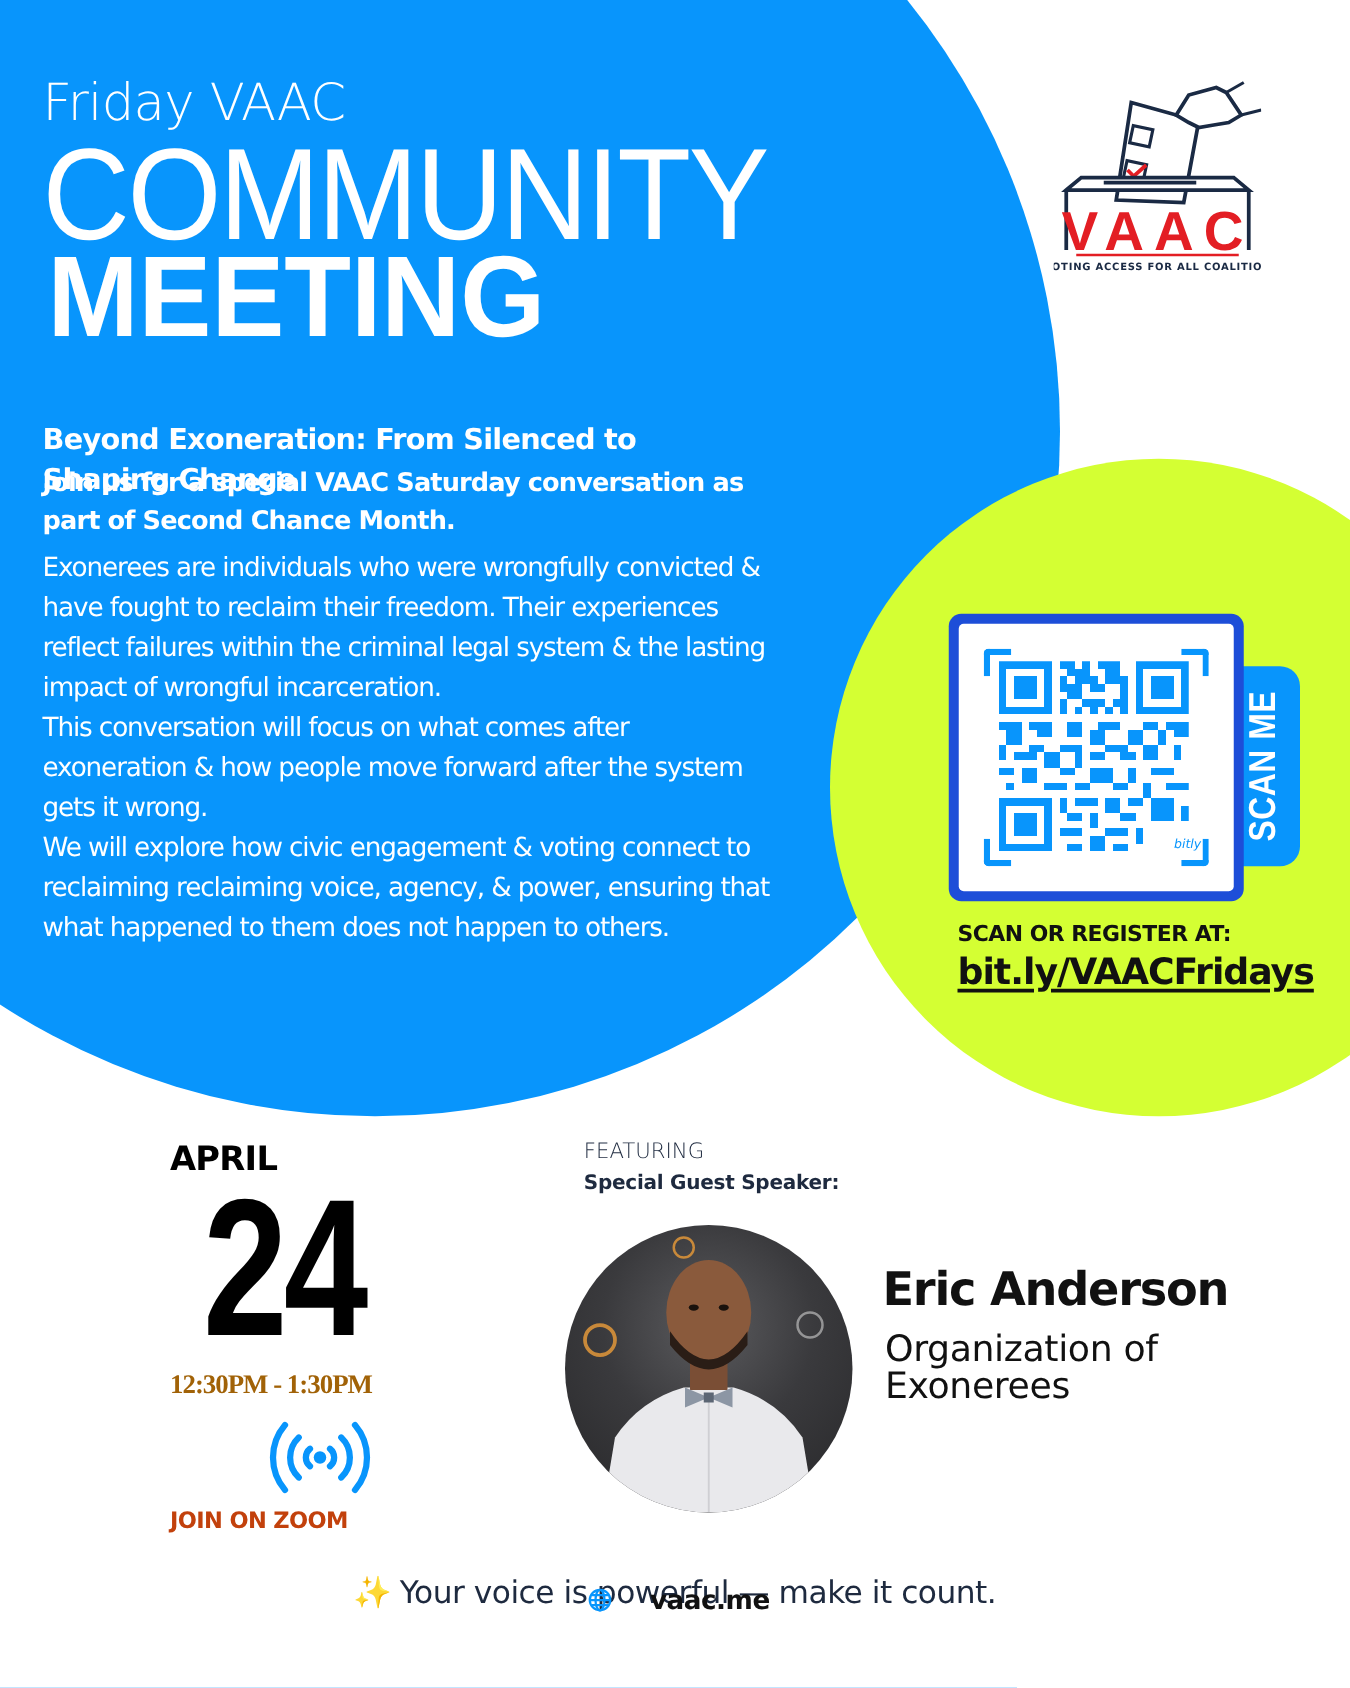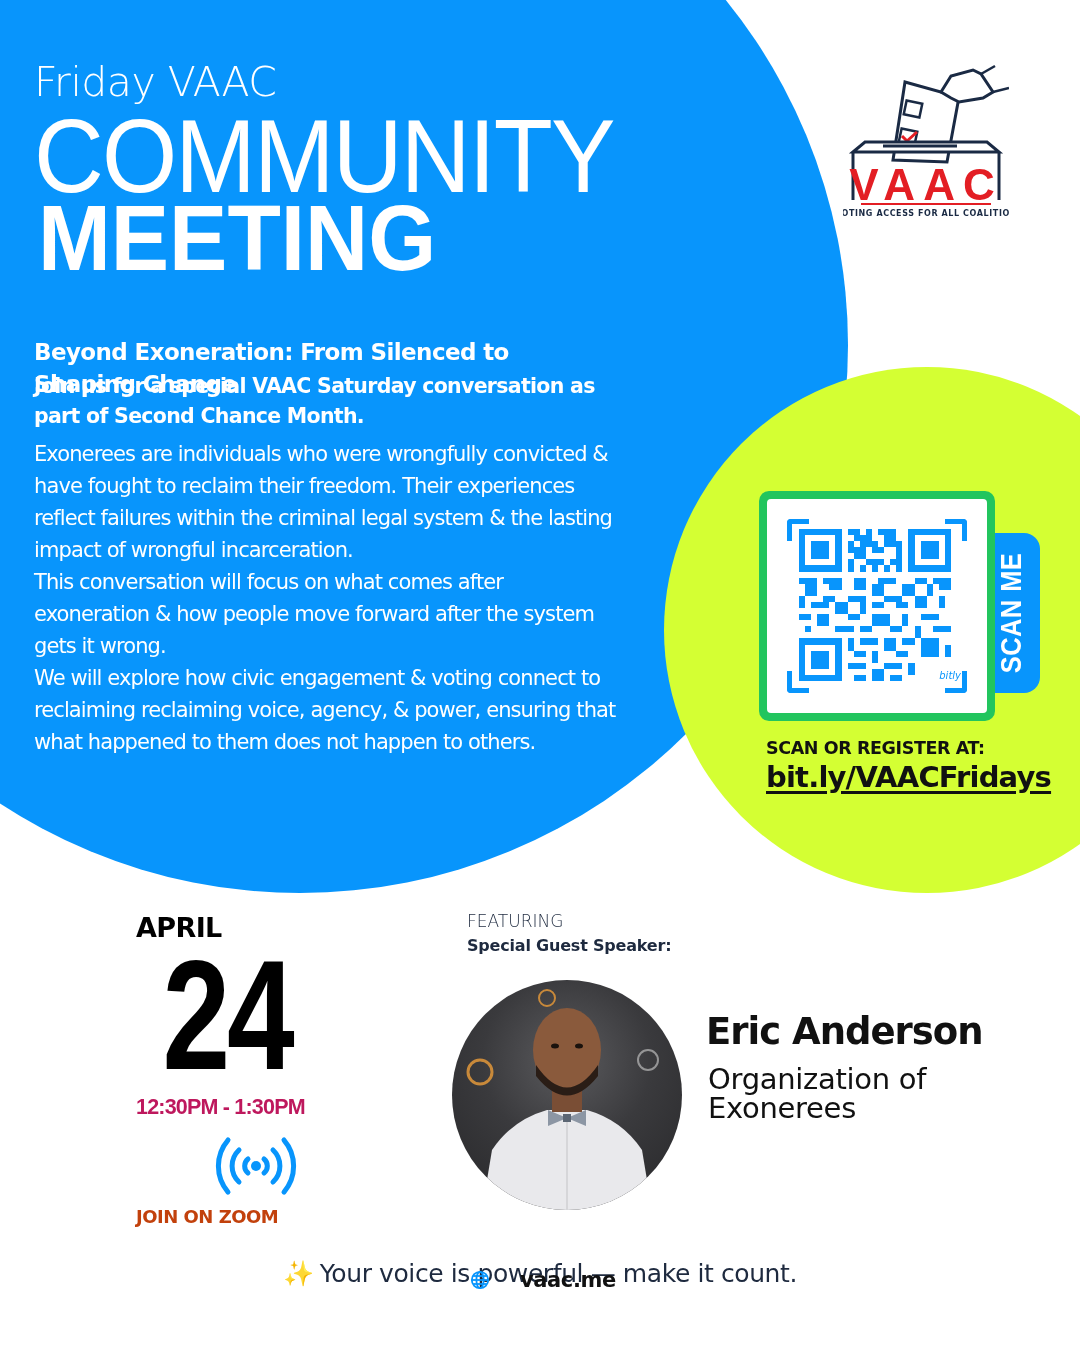--- a/index.html
+++ b/index.html
@@ -53,21 +53,21 @@
     background: #0895FC; border-radius: 0 16px 16px 0;
     display: flex; align-items: center; justify-content: center;
   }
   .qr-tab span {
     color: #fff; font-family: "Liberation Sans", sans-serif; font-weight: 700; font-size: 30px;
     transform: rotate(-90deg) scaleX(0.85); white-space: nowrap; letter-spacing: 0.5px;
     display: inline-block; margin-left: 22px;
   }
   .qr-frame {
     position: absolute; left: 759px; top: 491px; width: 236px; height: 230px;
-    background: #22c55e; border-radius: 10px; padding: 8px;
+    background: #1d4ed8; border-radius: 10px; padding: 8px;
   }
   .qr-inner { width: 100%; height: 100%; background: #fff; border-radius: 4px; position: relative; }
   .qr-corner { position: absolute; width: 22px; height: 22px; border: 5px solid #0895FC; }
   .qr-corner.tl { left: 20px; top: 20px; border-right: none; border-bottom: none; border-radius: 4px 0 0 0; }
   .qr-corner.tr { right: 20px; top: 20px; border-left: none; border-bottom: none; border-radius: 0 4px 0 0; }
   .qr-corner.bl { left: 20px; bottom: 20px; border-right: none; border-top: none; border-radius: 0 0 0 4px; }
   .qr-corner.br { right: 20px; bottom: 20px; border-left: none; border-top: none; border-radius: 0 0 4px 0; }
   .qr-code { position: absolute; left: 32px; top: 30px; width: 152px; height: 152px; }
   .qr-brand { position: absolute; right: 26px; bottom: 32px; color: #0895FC; font-size: 10px; font-style: italic; font-family: "DejaVu Sans", sans-serif; }
 
@@ -81,21 +81,21 @@
     text-decoration: underline; text-decoration-thickness: 3px; text-underline-offset: 4px;
   }
 
   
   .date-block { position: absolute; left: 136px; top: 912px; width: 240px; text-align: left; }
   .month { font-family: "DejaVu Sans", sans-serif; font-weight: 700; font-size: 27px; color: #000; letter-spacing: -0.6px; }
   .day {
     font-family: "Liberation Sans", sans-serif; font-weight: 700; font-size: 156px; line-height: 140px; color: #000;
     letter-spacing: -4px; transform: scaleX(0.78); margin-top: 2px;
   }
-  .time { font-family: Liberation Sans, sans-serif; font-weight: 700; font-size: 21.5px; color: #be185d; letter-spacing: -0.8px; margin-top: 10px; }
+  .time { font-family: Liberation Serif, serif; font-weight: 700; font-size: 21.5px; color: #a16207; letter-spacing: -0.8px; margin-top: 10px; }
   .live-icon { width: 100px; height: 64px; margin: 14px auto 0; display: block; }
   .zoom-label { font-family: "DejaVu Sans", sans-serif; font-weight: 700; font-size: 18px; color: #c2410c; letter-spacing: -0.5px; margin-top: 8px; }
 
   
   .featuring {
     position: absolute; left: 467px; top: 911px; color: #1e2a3f;
     font-family: "DejaVu Sans", sans-serif; font-size: 17px; font-weight: 300; letter-spacing: 0px;
   }
   .guest-label {
     position: absolute; left: 467px; top: 936px; color: #1e2a3f;

